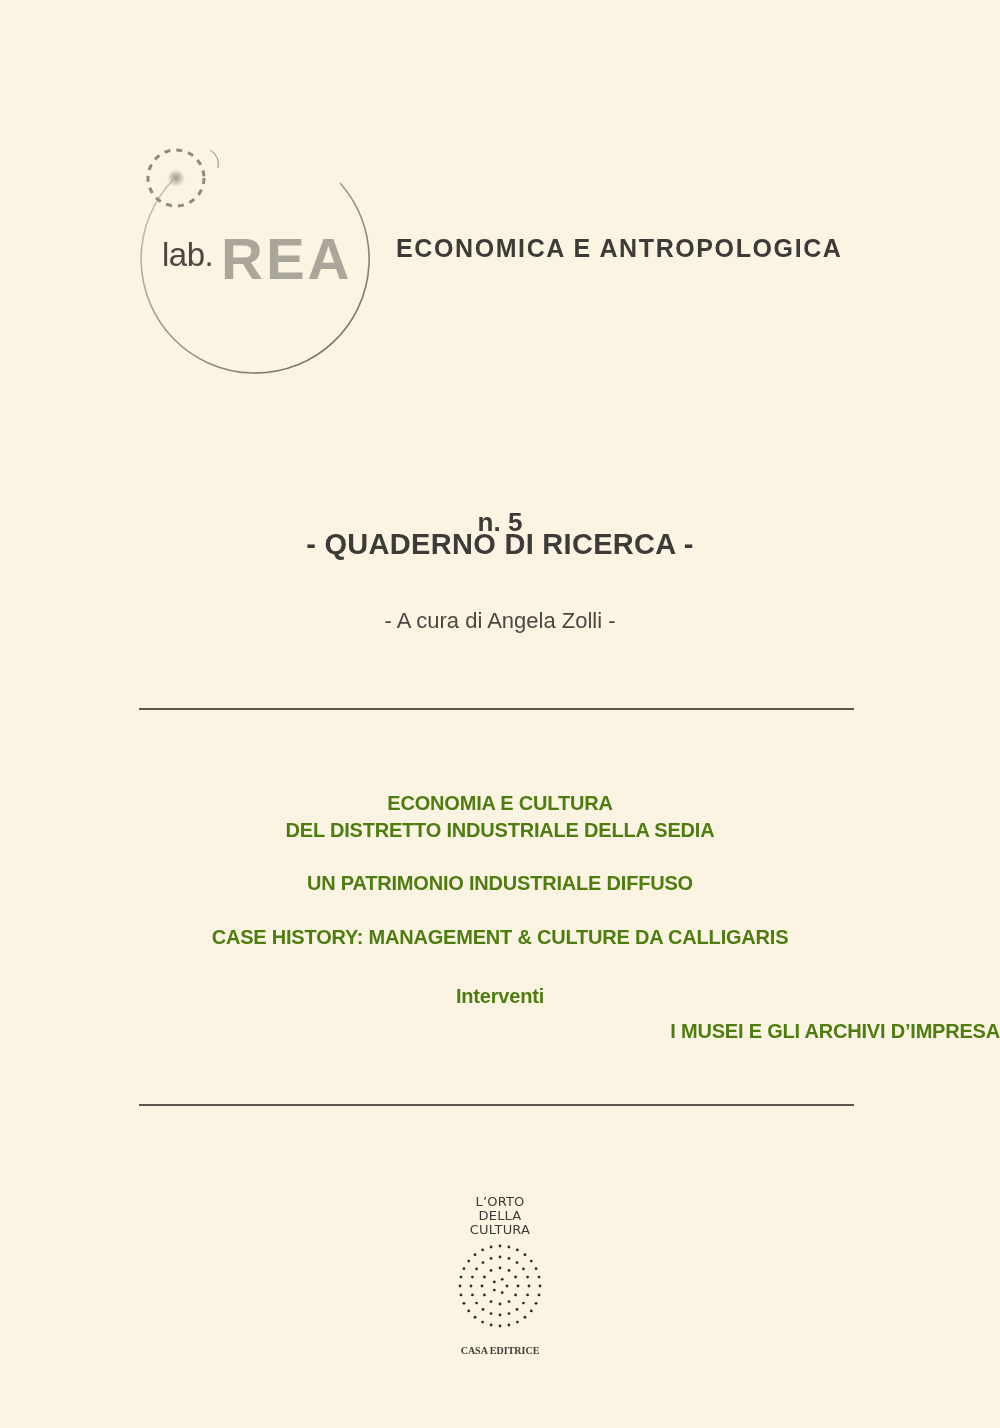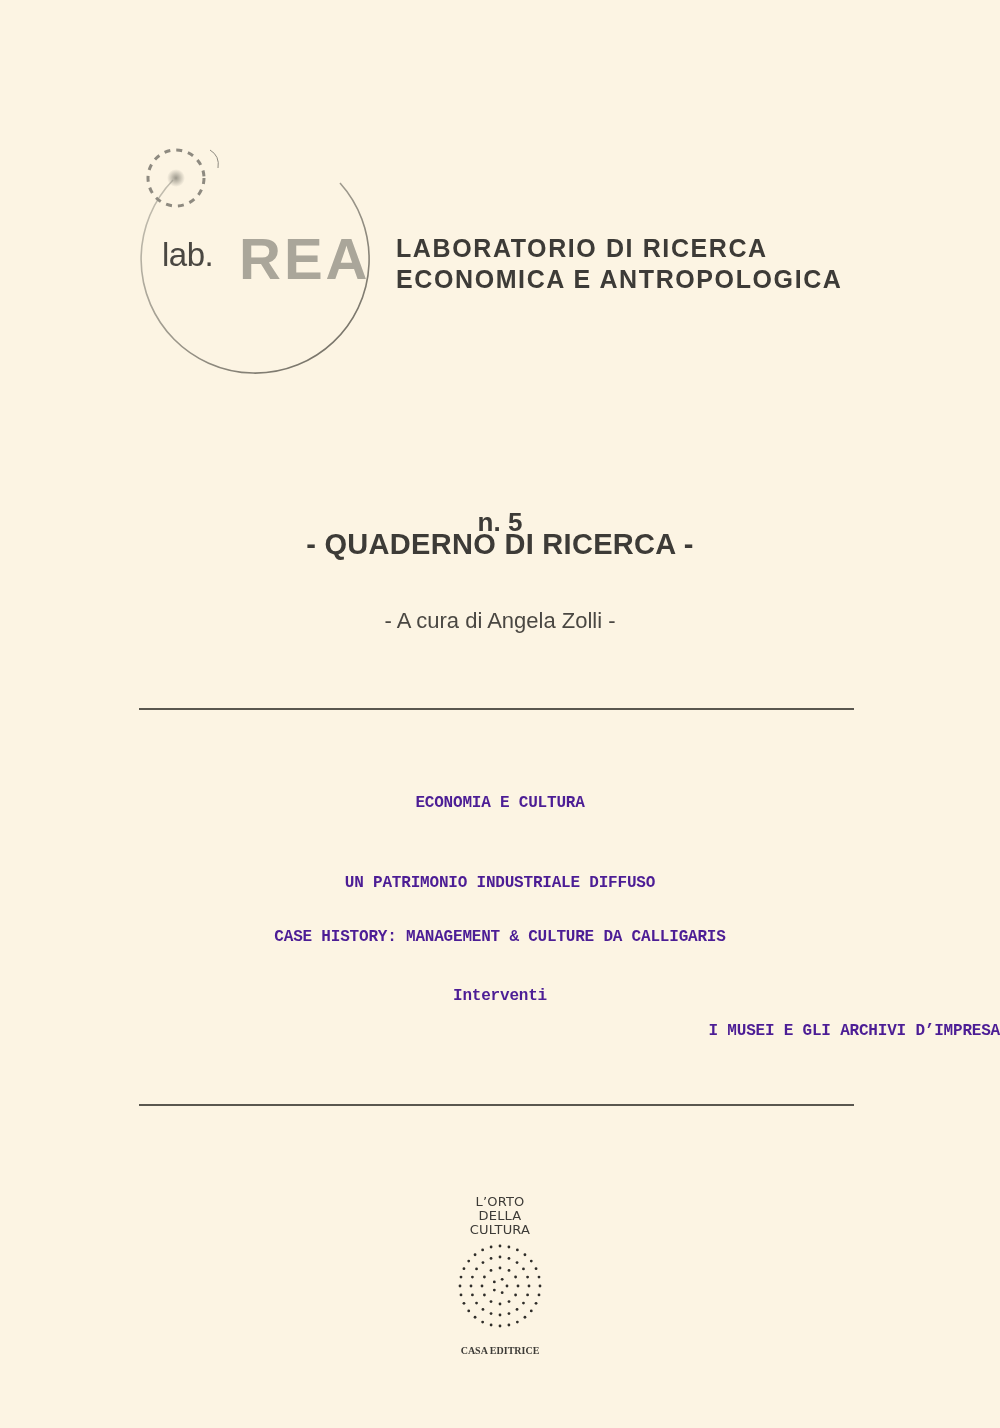--- a/index.html
+++ b/index.html
@@ -12,41 +12,41 @@
       color: #3d3b37;
     }
     .abs { position: absolute; }
     #logo-svg { left: 130px; top: 130px; width: 260px; height: 260px; }
     .lab-small {
       left: 162px; top: 236px;
       font-family: "Liberation Sans", sans-serif;
       font-size: 33px; color: #4a4742; letter-spacing: -0.5px;
     }
     .lab-rea {
-      left: 239px; top: 230px;
+      left: 221px; top: 230px;
       font-family: "Liberation Sans", sans-serif;
       font-weight: bold; font-size: 58px; color: #aaa69a;
       letter-spacing: 3px; line-height: 1;
     }
     .org-name {
       left: 396px; top: 233px;
       font-family: "Liberation Sans", sans-serif;
       font-weight: bold; font-size: 25px; line-height: 31px;
       letter-spacing: 1.6px; color: #3d3b37;
     }
     .center { left: 0; width: 1000px; text-align: center; }
     .issue-num { top: 494px; font-weight: bold; font-size: 26px; margin-top: 13px; }
     .series-title { top: 528px; font-weight: bold; font-size: 29px; letter-spacing: 0.3px; }
     .editor { top: 608px; font-size: 22px; color: #4a4742; }
     .rule { left: 139px; width: 715px; height: 2px; background: #5a574f; }
     .rule.top { top: 708px; }
     .rule.bottom { top: 1104px; }
     .topic {
-      font-family: Liberation Mono, monospace;
-      font-weight: bold; font-size: 16px; color: #4c1d95;
+      font-family: Liberation Sans, sans-serif;
+      font-weight: bold; font-size: 20px; color: #4d7c0f;
       letter-spacing: -0.2px; line-height: 27px;
     }
     .t1 { top: 790px; }
     .t2 { top: 870px; }
     .t3 { top: 924px; }
     .t4 { top: 983px; }
     .t5 { top: 1018px; text-align: right; }
     .pub-logo { left: 440px; top: 1195px; width: 120px; text-align: center; }
     .pub-name {
       font-family: "DejaVu Sans", sans-serif;
@@ -76,32 +76,32 @@
 
   <circle cx="46" cy="48" r="28" fill="none" stroke="#8e8a80" stroke-width="3" stroke-dasharray="6 6"></circle>
   <circle cx="46" cy="48" r="9" fill="url(#glow)"></circle>
   <path d="M 80 20 Q 90 26 88 38" fill="none" stroke="#8e8a80" stroke-width="1"></path>
 </svg>
 
 <div class="abs lab-small">lab.</div>
 <div class="abs lab-rea">REA</div>
 
 <div class="abs org-name">
-  <div>LABORATORIO DI RICERCA</div>
   <div>ECONOMICA E ANTROPOLOGICA</div>
 </div>
 
 <div class="abs center issue-num">n. 5</div>
 <div class="abs center series-title">- QUADERNO DI RICERCA -</div>
 <div class="abs center editor">- A cura di Angela Zolli -</div>
 
 <div class="abs rule top"></div>
 
 <div class="abs center topic t1">
   <div>ECONOMIA E CULTURA</div>
+  <div>DEL DISTRETTO INDUSTRIALE DELLA SEDIA</div>
 </div>
 <div class="abs center topic t2">UN PATRIMONIO INDUSTRIALE DIFFUSO</div>
 <div class="abs center topic t3">CASE HISTORY: MANAGEMENT &amp; CULTURE DA CALLIGARIS</div>
 <div class="abs center topic t4">Interventi</div>
 <div class="abs center topic t5">I MUSEI E GLI ARCHIVI D’IMPRESA</div>
 
 <div class="abs rule bottom"></div>
 
 <div class="abs pub-logo">
   <div class="pub-name">L’ORTO</div>

